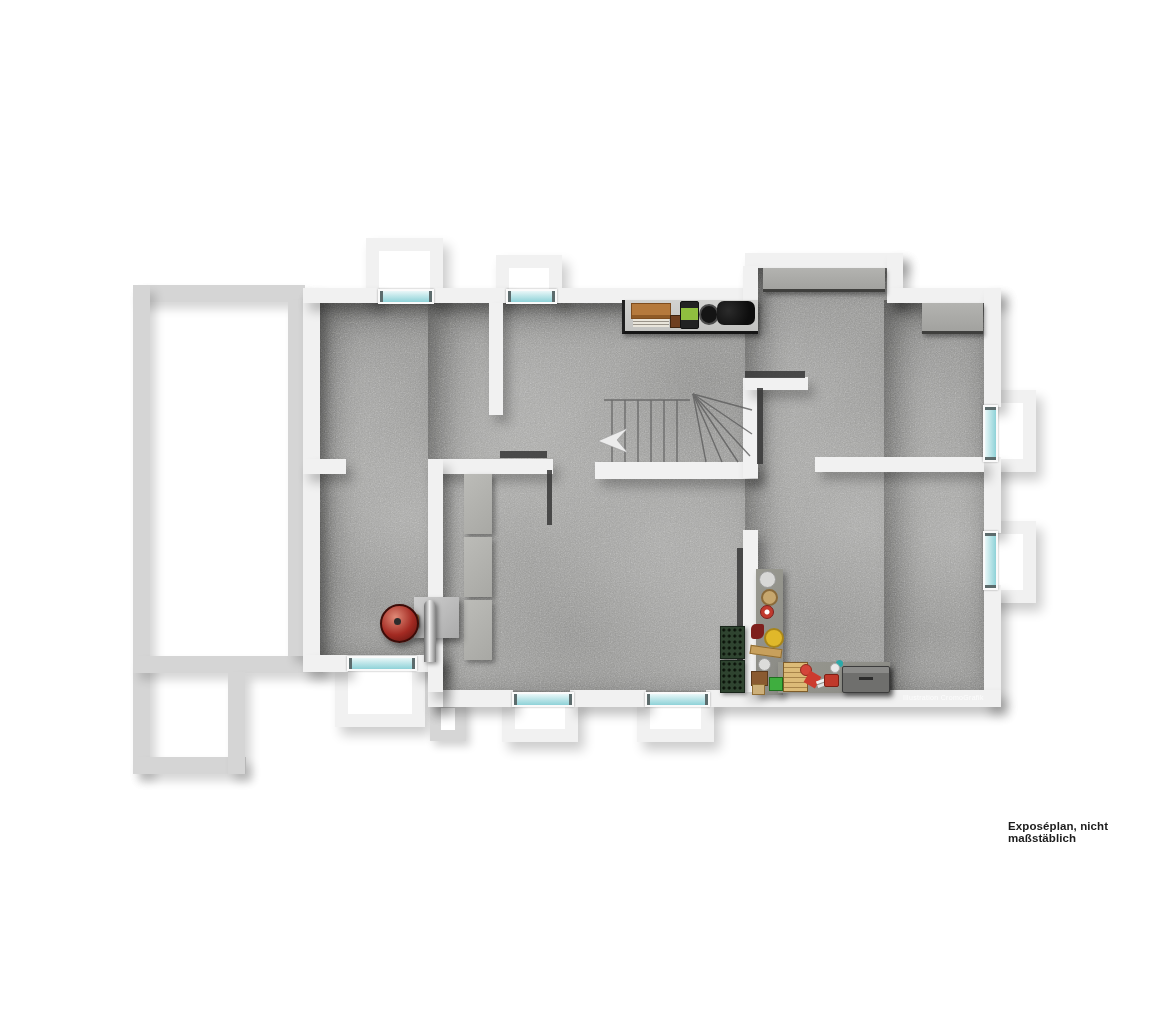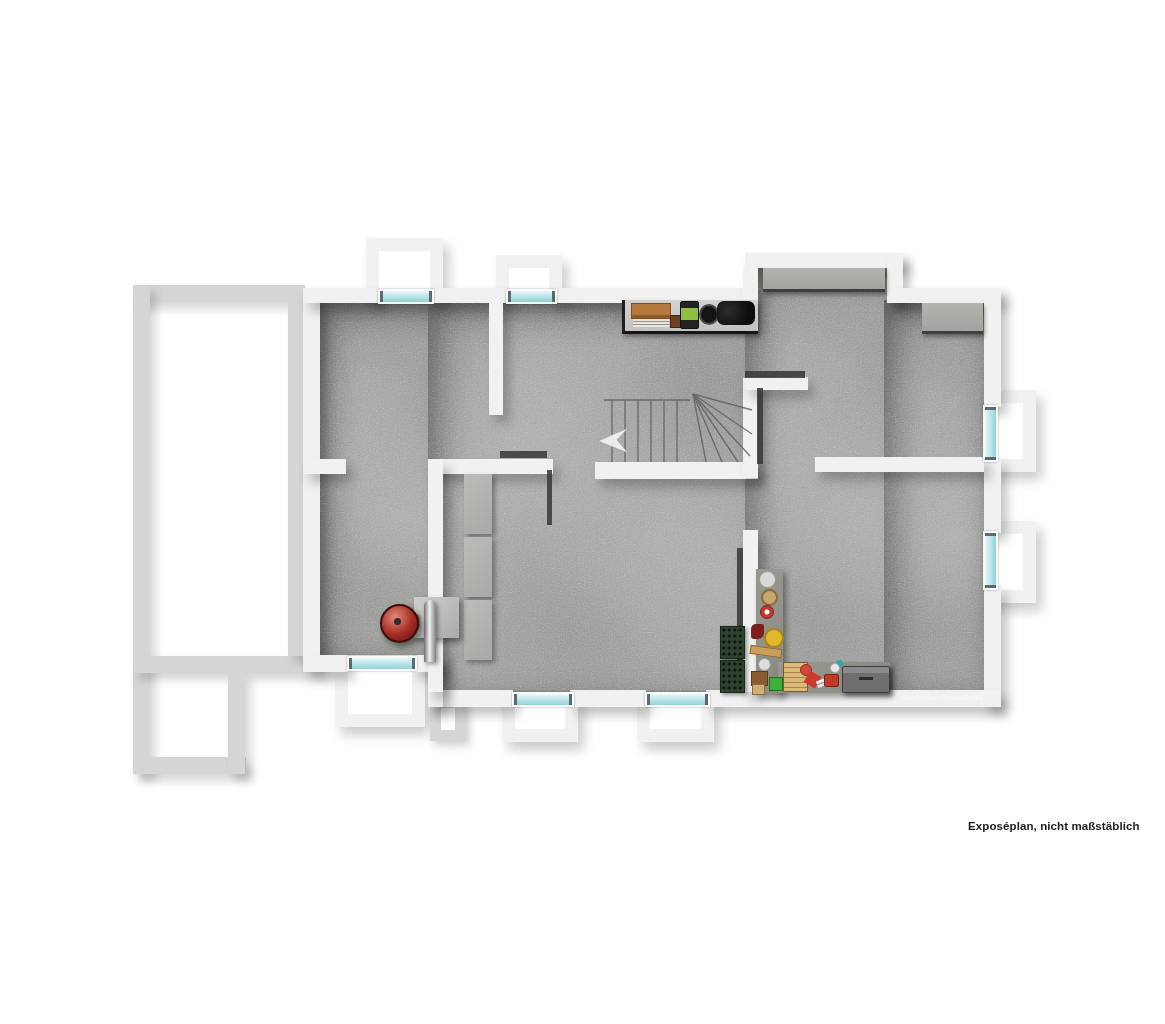--- a/index.html
+++ b/index.html
@@ -40,21 +40,21 @@
   .blocks{position:absolute;display:flex;flex-direction:column;gap:3px;}
   .blocks>div{flex:1;background:linear-gradient(135deg,#bcbcb8,#a8a8a4);
         box-shadow:3px 3px 5px rgba(0,0,0,.35);}
   .bench{position:absolute;background:linear-gradient(135deg,#98988f,#8a8a85);
          box-shadow:3px 4px 6px rgba(0,0,0,.38);}
   .it{position:absolute;}
   .round{border-radius:50%;}
   .crate-green{position:absolute;background-color:#2f4430;border:1px solid #18251a;
       background-image:radial-gradient(#0b130a 1.3px, rgba(0,0,0,0) 1.6px);
       background-size:5.5px 6px;box-shadow:2px 2px 4px rgba(0,0,0,.4);}
-  .txt-caption{position:absolute;font-size:11.5px;font-weight:600;color:#1c1c1c;letter-spacing:.1px;}
+  .txt-caption{position:absolute;font-size:11.5px;font-weight:600;color:#1c1c1c;letter-spacing:.1px;margin-left:40px;}
   .txt-watermark{position:absolute;font-size:7px;color:rgba(255,255,255,.82);letter-spacing:.3px;}
 </style>
 </head>
 <body>
 
 <div class="canvas">
 
   <div class="ax" style="left:133px;top:285px;width:172px;height:17px;"></div>
   <div class="ax" style="left:133px;top:285px;width:17px;height:489px;"></div>
   <div class="ax" style="left:133px;top:656px;width:190px;height:17px;"></div>

